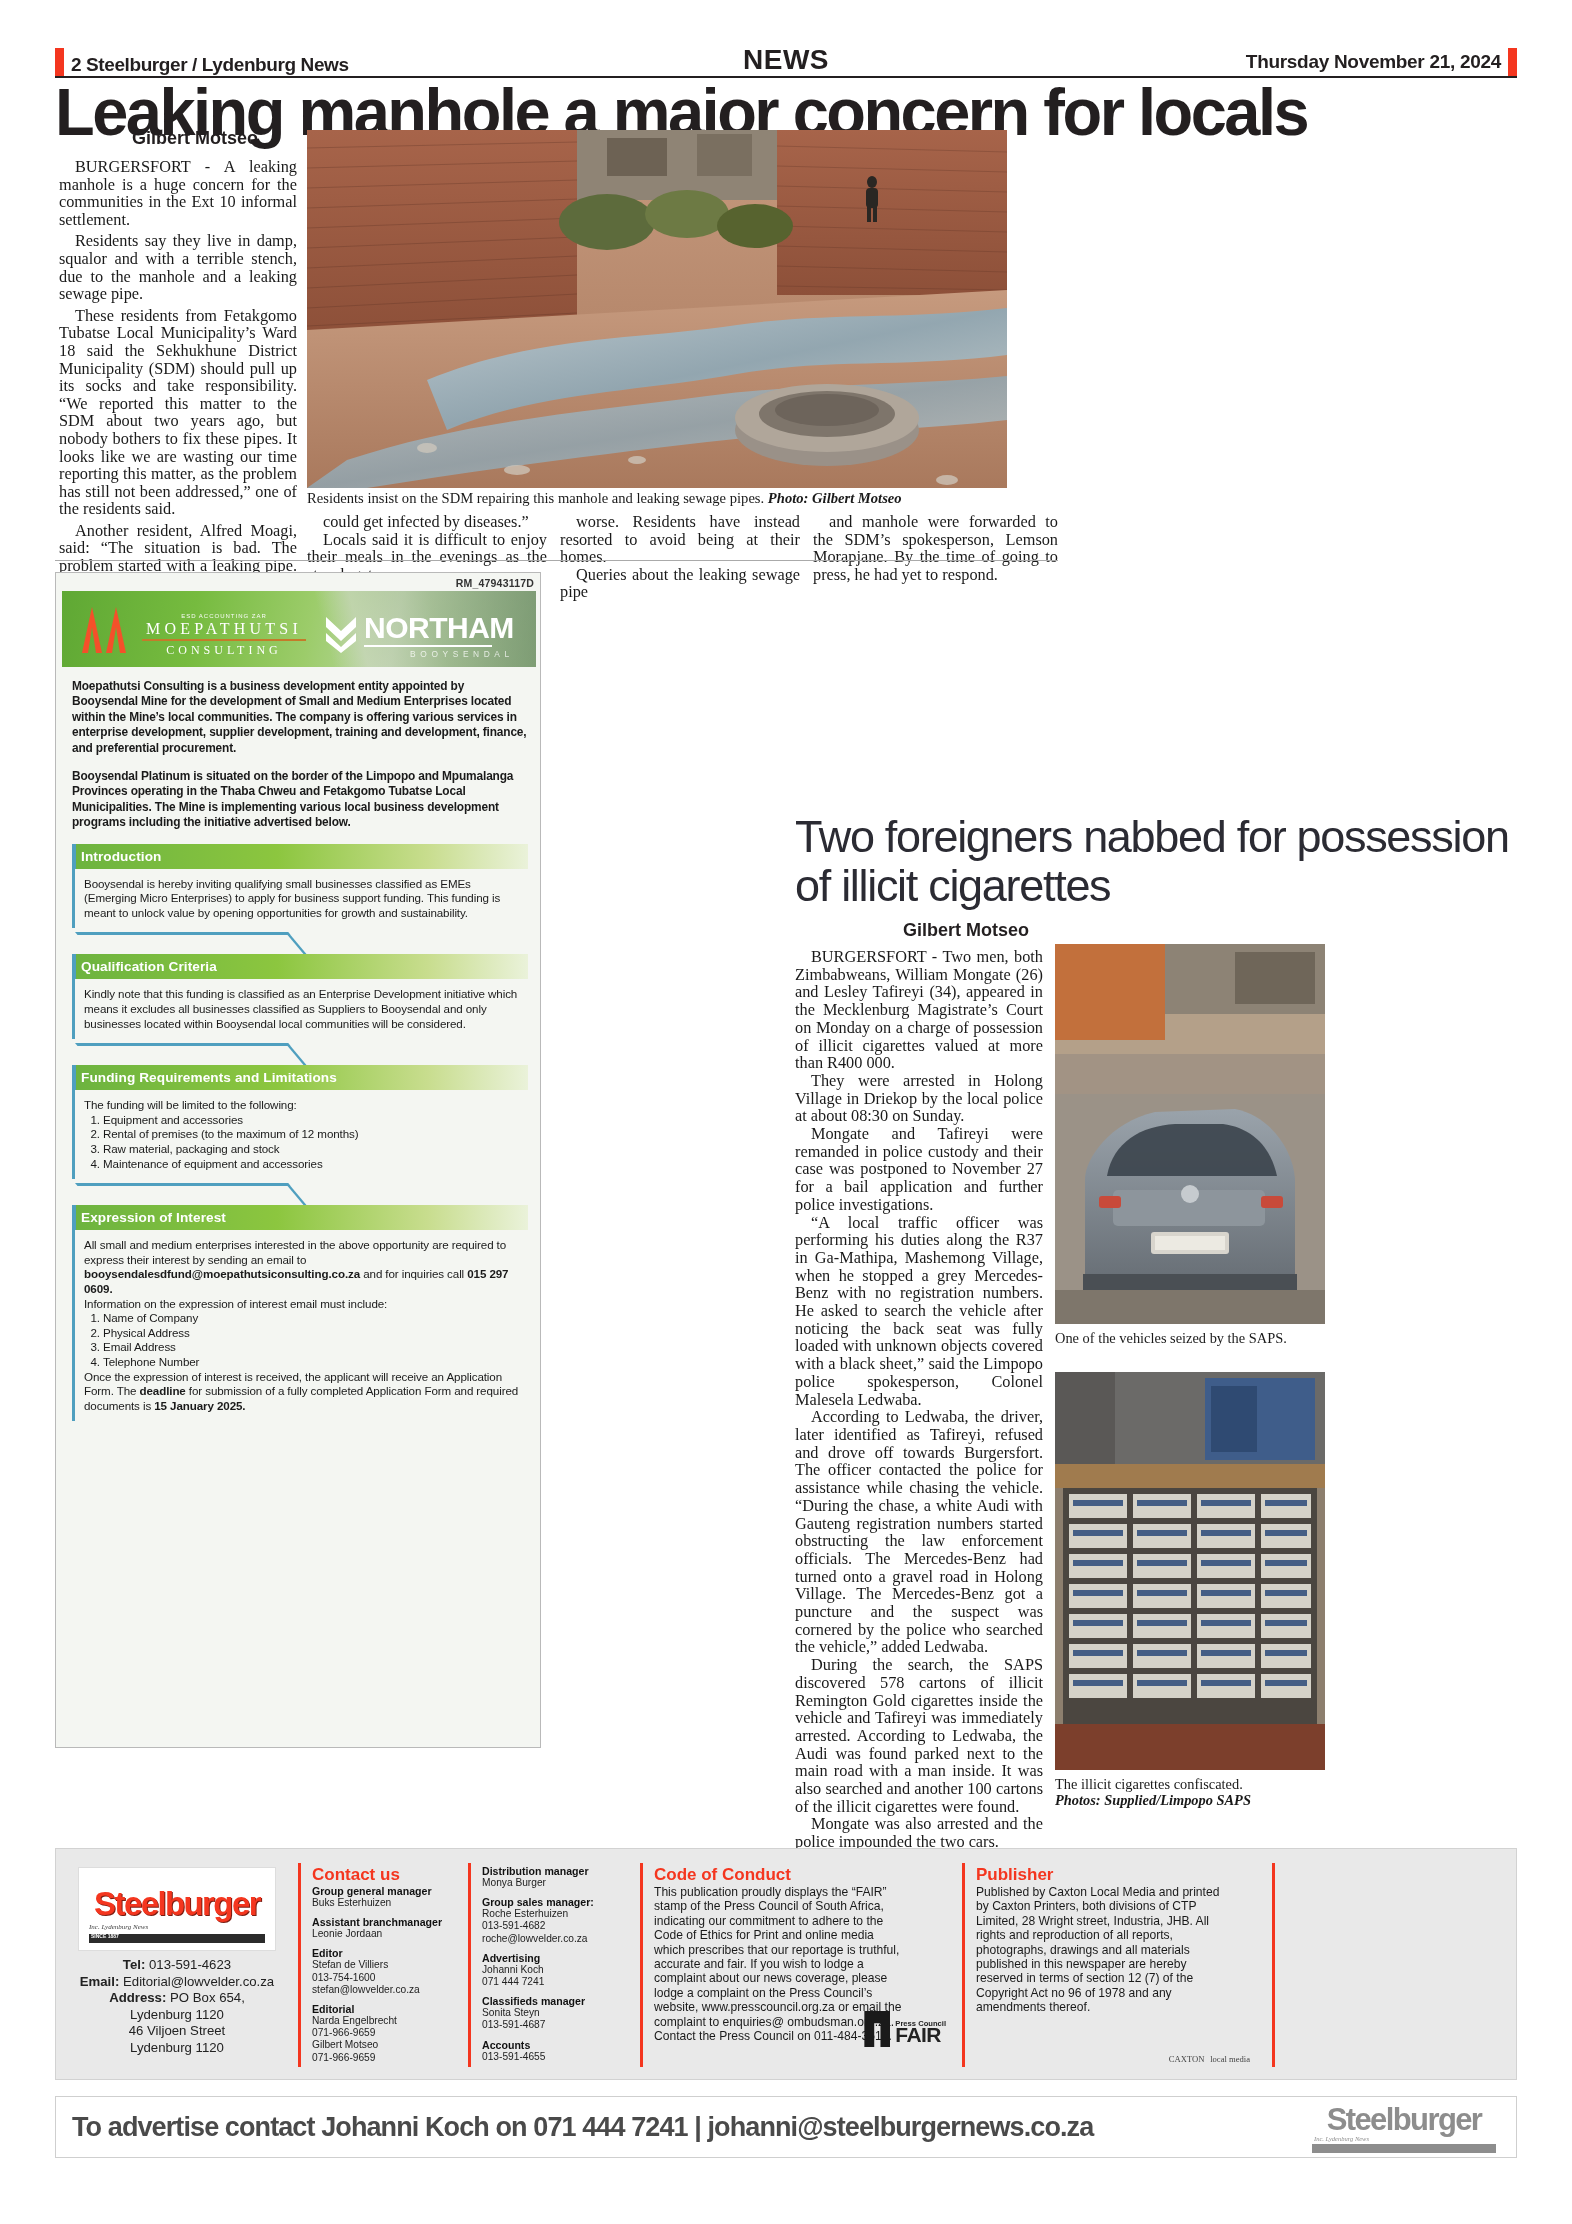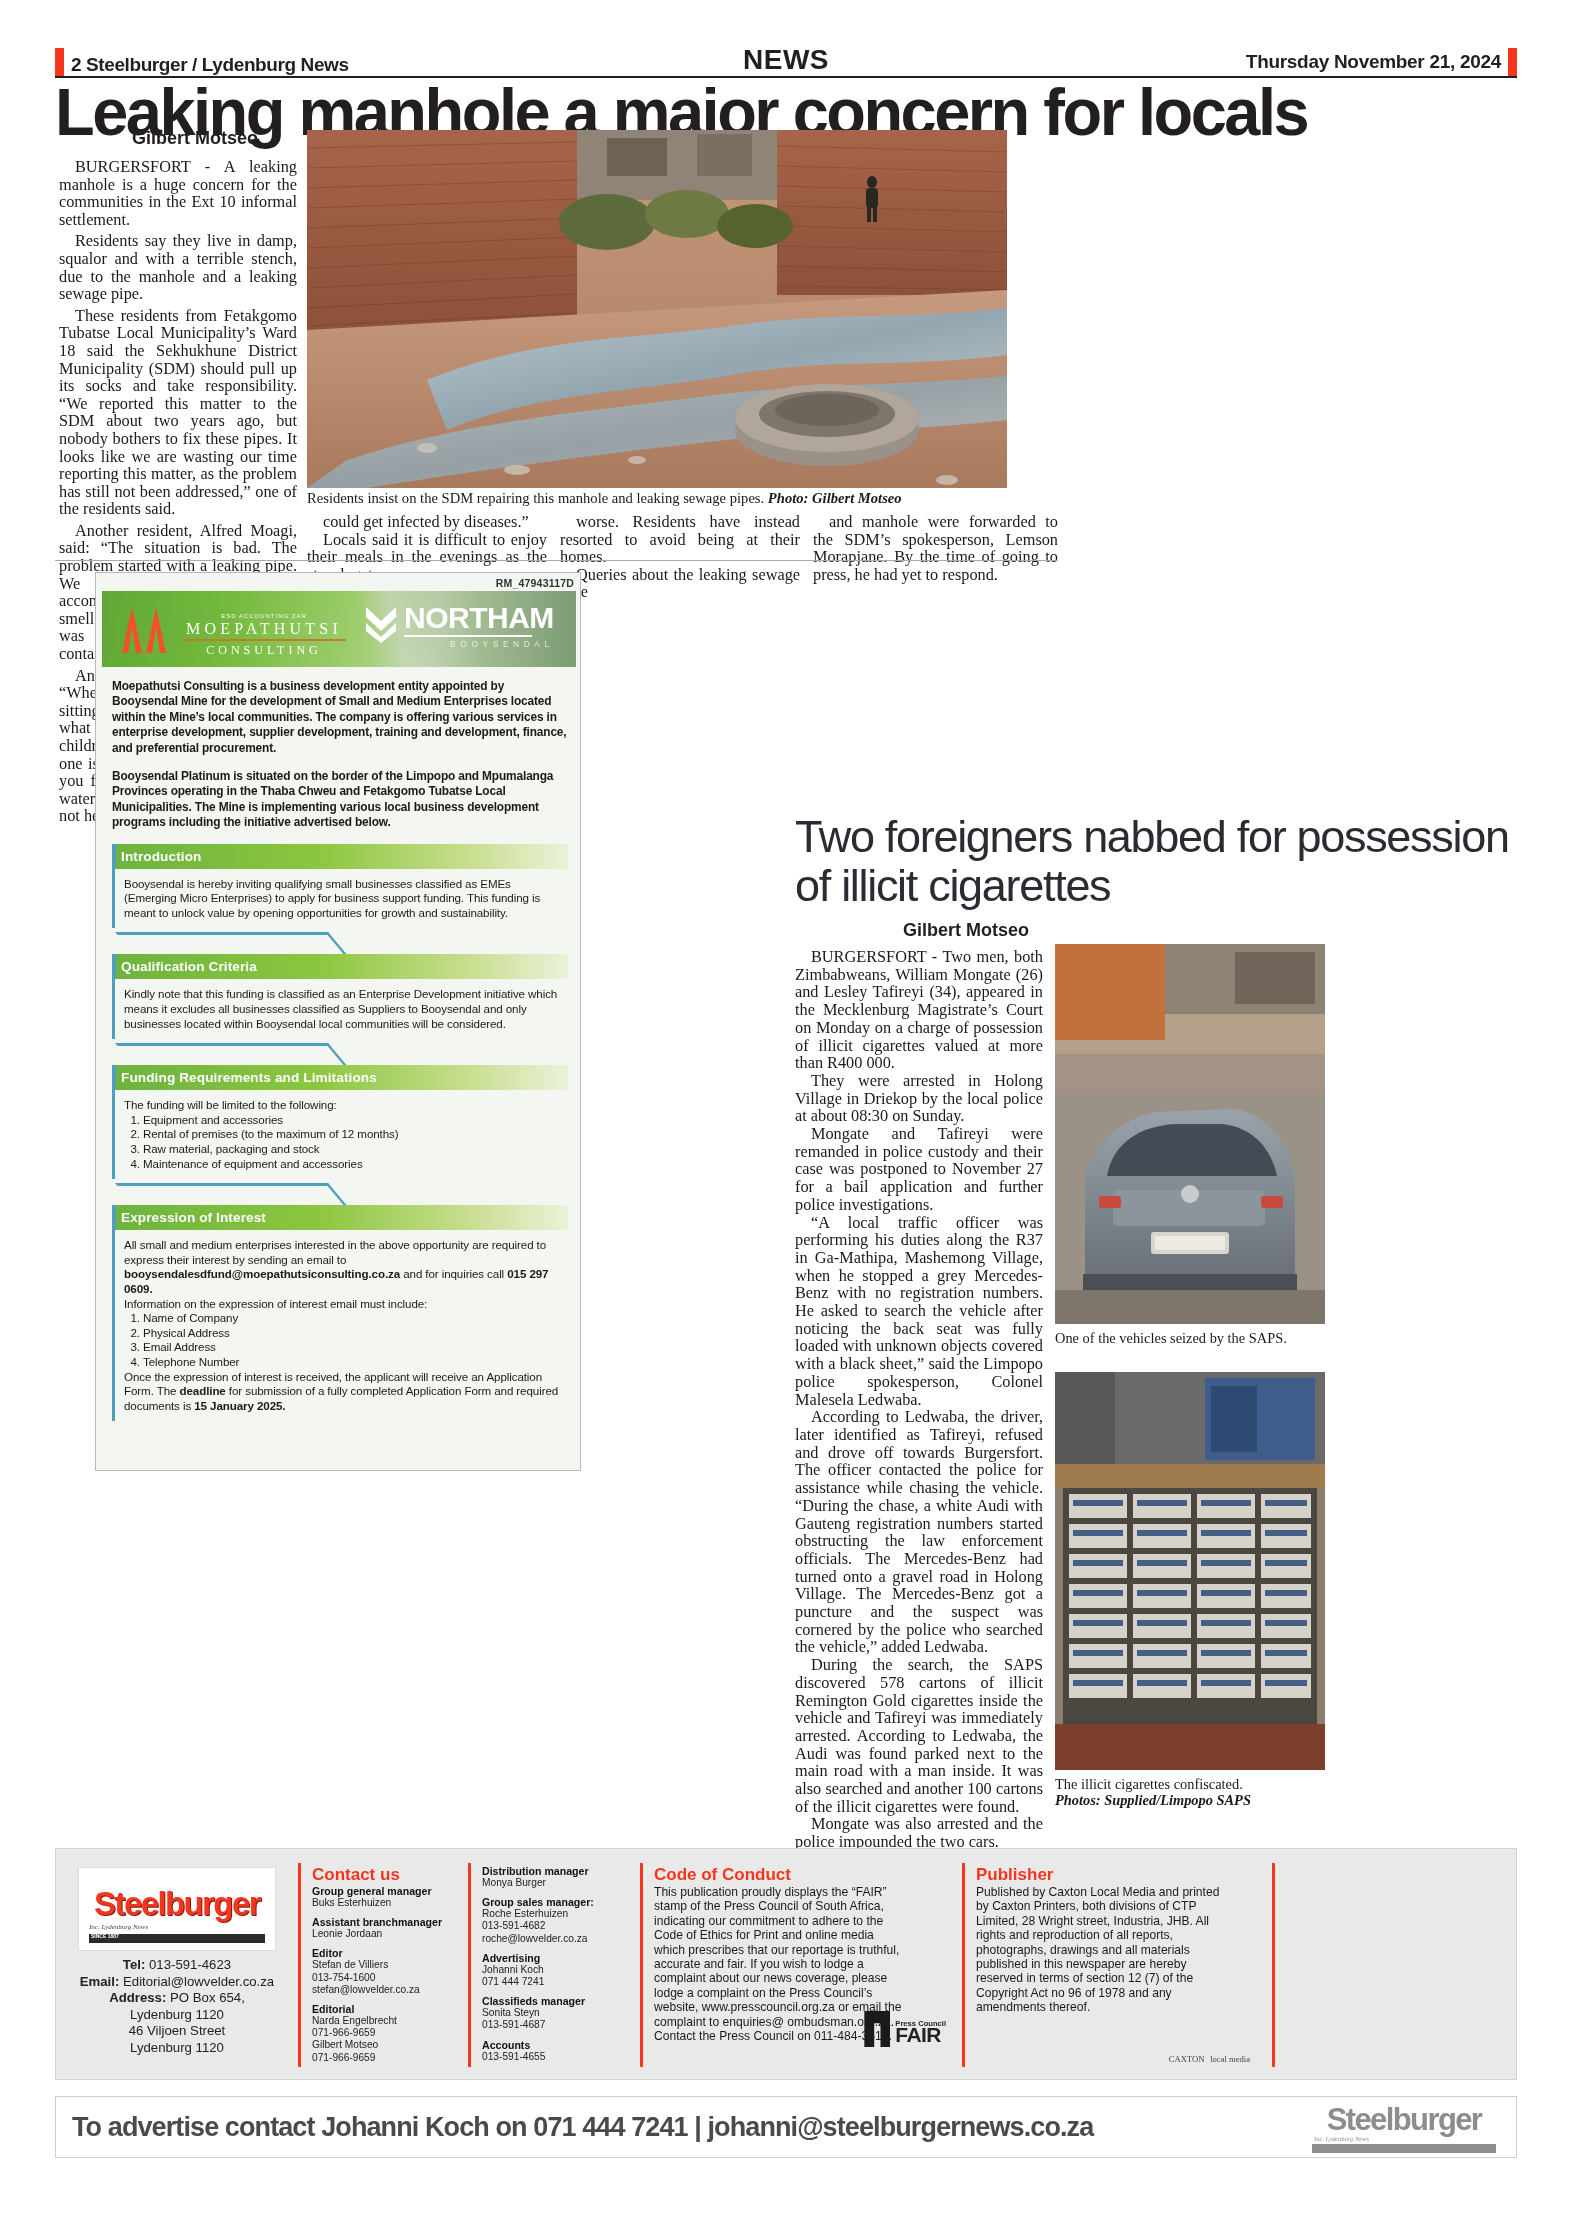--- a/index.html
+++ b/index.html
@@ -77,22 +77,22 @@
   .s1b p { margin:0; text-indent:16px; }
   #s1-b1 { left:307px; top:513px; width:240px; }
   #s1-b2 { left:560px; top:513px; width:240px; }
   #s1-b3 { left:813px; top:513px; width:245px; }
 
   
   .rule-mid { position:absolute; left:55px; top:560px; width:1003px; height:1px; background:#aaa; }
 
   
   .advert {
-    position:absolute; left:55px; top:572px; width:486px; height:899px;
-    border:1px solid #b9b9b9; background:#f4f6f2; overflow:hidden;margin-left:40px;
+    position:absolute; left:55px; top:572px; width:486px; height:1176px;
+    border:1px solid #b9b9b9; background:#f4f6f2; overflow:hidden;
   }
   .ad-ref {
     position:absolute; right:6px; top:4px;
     font-family:"Liberation Sans", sans-serif;
     font-size:10.5px; font-weight:bold; color:#333; letter-spacing:0.2px;
   }
   .ad-hero {
     position:absolute; left:6px; top:18px; width:474px; height:76px;
     background:
       linear-gradient(100deg,#5fa834 0%,#76bb3f 28%,#9ccc6a 52%,#b9d7a0 70%,#7fae6b 100%);
@@ -102,21 +102,21 @@
     content:""; position:absolute; inset:0;
     background:
       linear-gradient(75deg, rgba(255,255,255,0) 55%, rgba(210,215,205,.55) 62%, rgba(150,160,150,.35) 78%, rgba(120,130,125,.45) 100%);
   }
   .logo-m { position:absolute; left:16px; top:14px; width:52px; height:48px; z-index:3; }
   .moep { position:absolute; left:78px; top:22px; z-index:3; text-align:center; width:168px;}
   .moep .esd{ font-family:"Liberation Sans", sans-serif; font-size:6px; color:#fff; letter-spacing:1px; opacity:.95;}
   .moep .nm{ font-family:"Liberation Serif", serif; font-size:16px; color:#fff; letter-spacing:4.2px; line-height:19px;}
   .moep .ln{ height:2px; background:#c47b2a; margin:1px 2px 2px; }
   .moep .sub{ font-family:"Liberation Serif", serif; font-size:12px; color:#fff; letter-spacing:4px;}
-  .north { position:absolute; left:262px; top:12px; z-index:3; display:flex; align-items:flex-start;}
+  .north { position:absolute; left:262px; top:22px; z-index:3; display:flex; align-items:flex-start;}
   .chev { width:34px; height:40px; margin-right:6px; }
   .north .nm{ font-family:"Liberation Sans", sans-serif; font-weight:bold; font-size:30px;
     color:#fff; letter-spacing:-0.5px; line-height:30px; }
   .north .ln{ height:2px; background:#fff; margin-top:2px; width:128px;}
   .north .sub{ font-family:"Liberation Sans", sans-serif; font-size:8.4px; color:#ffffff;
     letter-spacing:4.6px; opacity:.75; margin-top:2px; text-align:right;}
 
   .ad-body { position:absolute; left:16px; top:106px; width:456px;
     font-family:"Liberation Sans", sans-serif; }
   .ad-intro { font-size:11.9px; line-height:15.4px; font-weight:bold; color:#1a1a1a;

